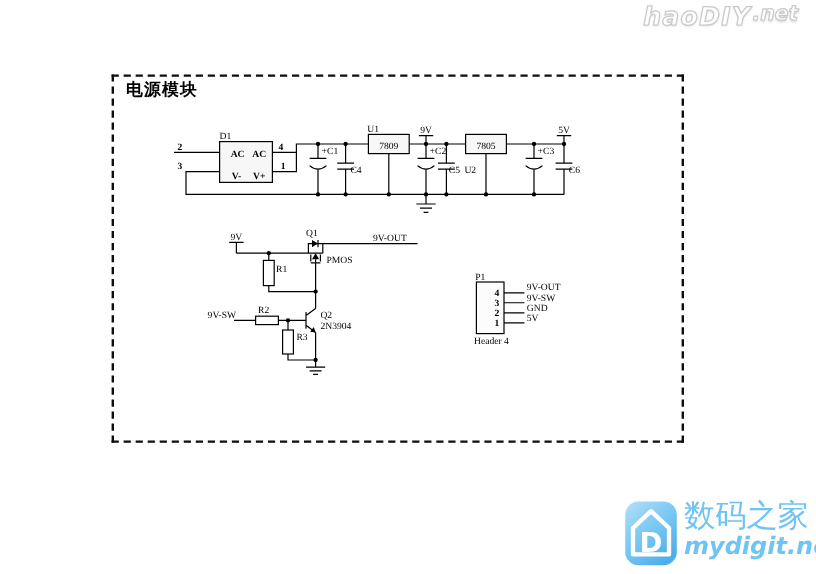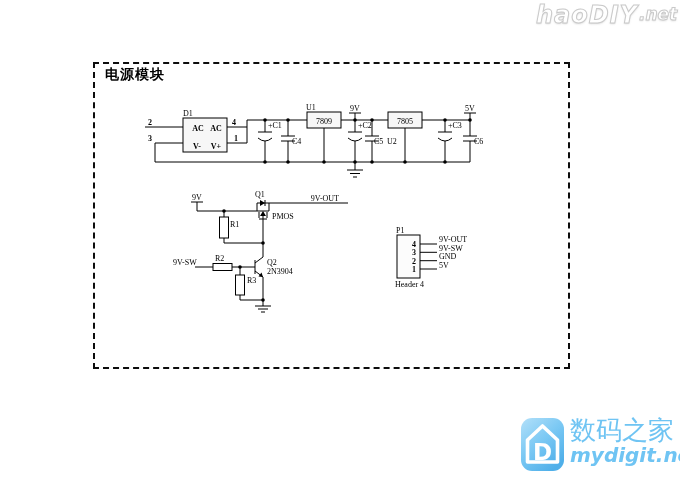--- a/index.html
+++ b/index.html
@@ -15,21 +15,21 @@
   
   .schsvg{position:absolute;left:0;top:0;}
   .sch-t{font-family:"Liberation Serif","DejaVu Serif",serif;font-size:8px;fill:#000;}
   .b{font-weight:bold;}
   .w{stroke:#000;stroke-width:1;fill:none;}
 
   
   .wm-top{position:absolute;left:536px;top:2px;display:flex;align-items:flex-end;
           font-family:"DejaVu Sans",sans-serif;font-style:italic;font-weight:bold;color:#ffffff;
           -webkit-text-stroke:1px #c9c9c9;text-shadow:0 1px 2px rgba(160,160,160,0.45);}
-  .wm-top .brand{font-size:24px;letter-spacing:1px;line-height:1.1;}
+  .wm-top .brand{font-size:21px;letter-spacing:1px;line-height:1.1;}
   .wm-top .tld{font-size:17px;margin-left:1px;margin-bottom:4px;}
 
   
   .wm-bottom{position:absolute;left:520px;top:416px;display:flex;align-items:flex-start;}
   .wm-bottom .txt{display:flex;flex-direction:column;margin-left:5px;}
   .wm-cn{font-family:"DejaVu Sans","Liberation Sans",sans-serif;font-size:26px;line-height:28px;letter-spacing:0px;}
   .wm-en{font-family:"DejaVu Sans",sans-serif;font-style:italic;font-weight:bold;font-size:20px;line-height:22px;}
 </style>
 </head>
 <body>

